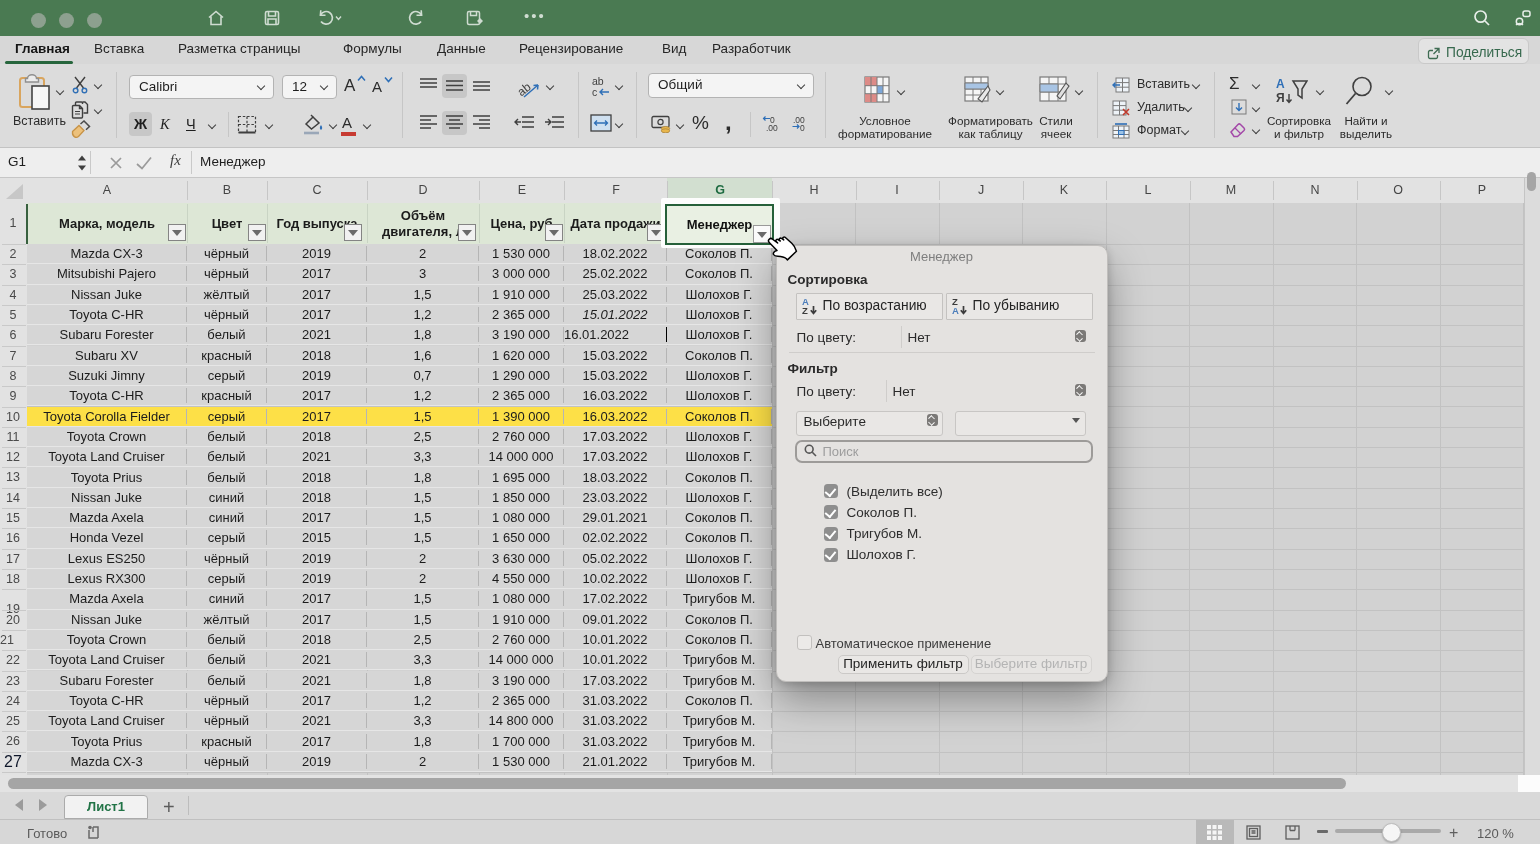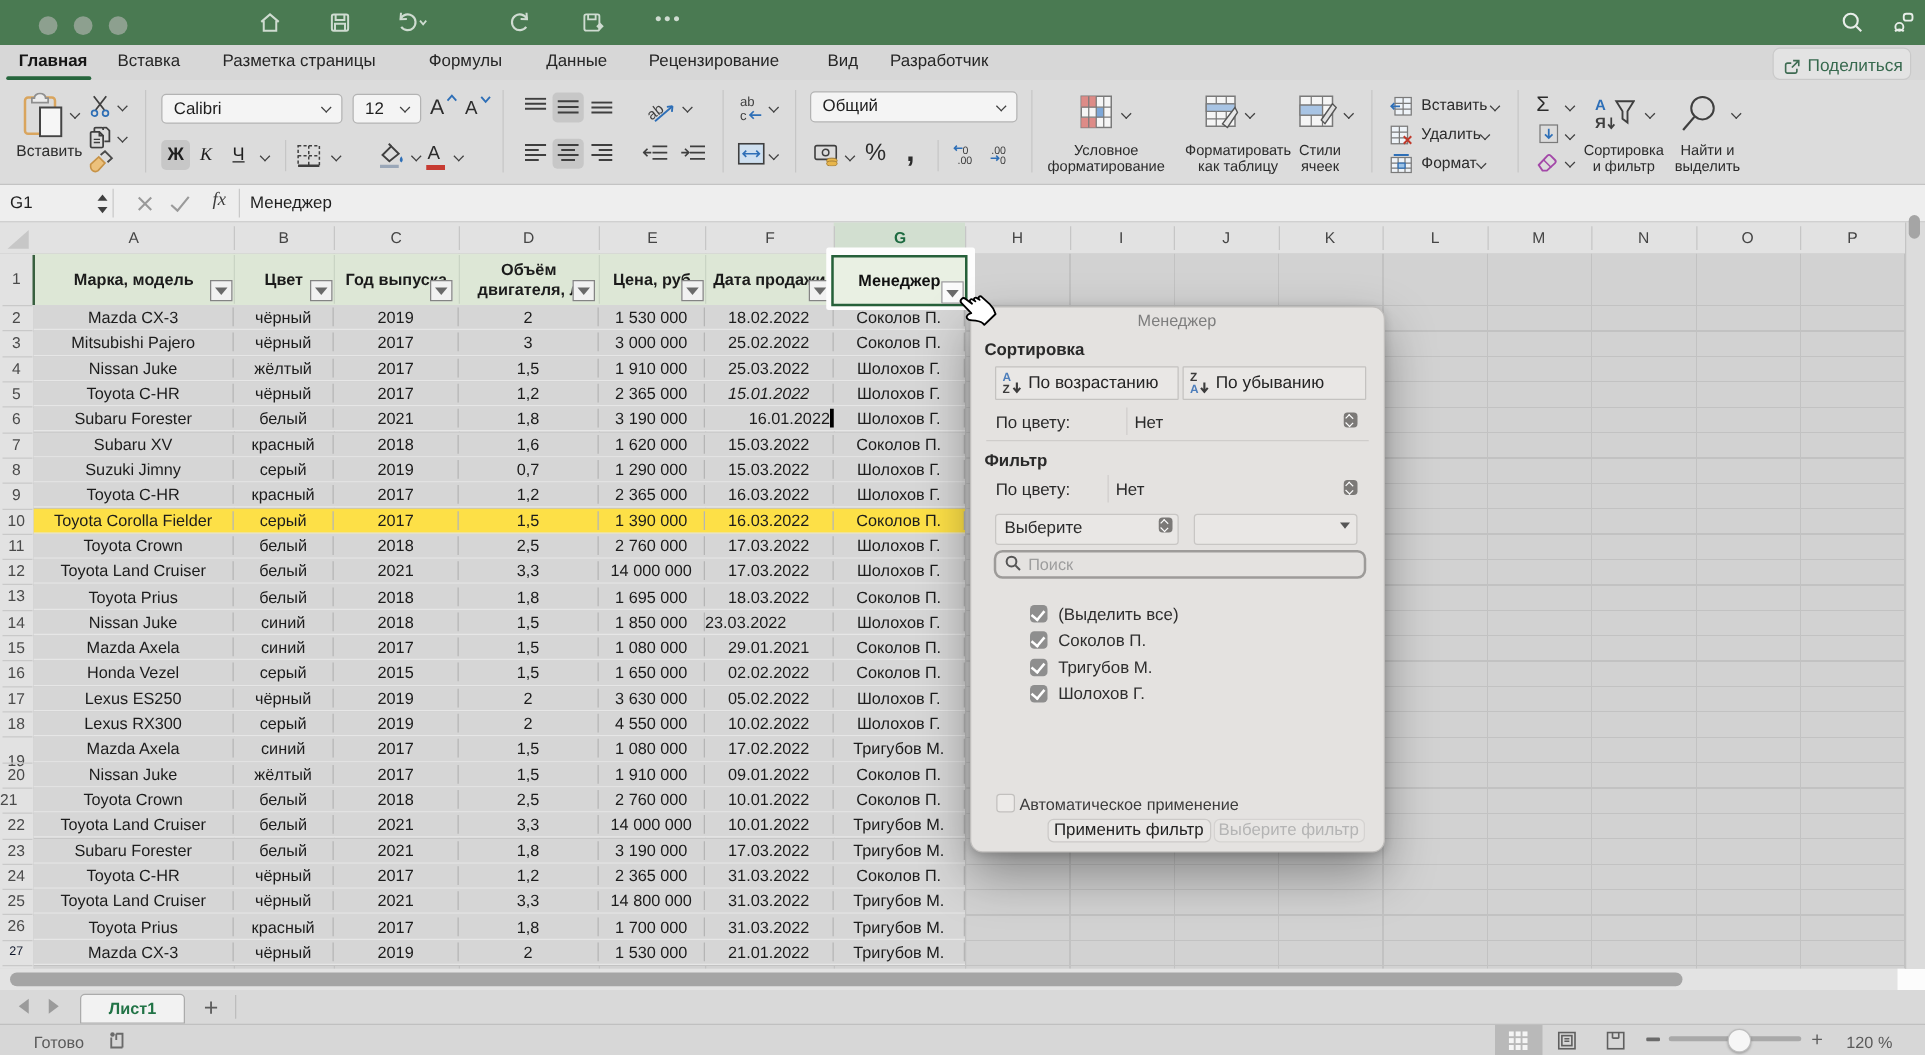--- a/index.html
+++ b/index.html
@@ -427,21 +427,21 @@
     <div class="abs" style="left:0;top:447.2px;width:26px;height:20.31px;line-height:20.31px;text-align:center;font-size:12.5px;color:#4a4a4a;">22</div>
     <div class="abs" style="left:2px;top:447.2px;width:24px;height:1px;background:#c9c9c9;"></div>
     <div class="abs" style="left:0;top:467.5px;width:26px;height:20.31px;line-height:20.31px;text-align:center;font-size:12.5px;color:#4a4a4a;">23</div>
     <div class="abs" style="left:2px;top:467.5px;width:24px;height:1px;background:#c9c9c9;"></div>
     <div class="abs" style="left:0;top:487.8px;width:26px;height:20.31px;line-height:20.31px;text-align:center;font-size:12.5px;color:#4a4a4a;">24</div>
     <div class="abs" style="left:2px;top:487.8px;width:24px;height:1px;background:#c9c9c9;"></div>
     <div class="abs" style="left:0;top:508.1px;width:26px;height:20.31px;line-height:20.31px;text-align:center;font-size:12.5px;color:#4a4a4a;">25</div>
     <div class="abs" style="left:2px;top:508.1px;width:24px;height:1px;background:#c9c9c9;"></div>
     <div class="abs" style="left:0;top:528.4px;width:26px;height:20.31px;line-height:20.31px;text-align:center;font-size:12.5px;color:#4a4a4a;">26</div>
     <div class="abs" style="left:2px;top:528.4px;width:24px;height:1px;background:#c9c9c9;"></div>
-    <div class="abs" style="left:0;top:548.8px;width:26px;height:20.31px;line-height:20.31px;text-align:center;font-size:10px;color:#0f172a;">27</div>
+    <div class="abs" style="left:0;top:548.8px;width:26px;height:20.31px;line-height:20.31px;text-align:center;font-size:16px;color:#0f172a;">27</div>
     <div class="abs" style="left:2px;top:548.8px;width:24px;height:1px;background:#c9c9c9;"></div>
     <div class="abs" style="left:2px;top:569.1px;width:24px;height:1px;background:#c9c9c9;"></div>
     </div>
     <div class="abs" id="gridarea">
     <div class="abs" style="left:27px;top:25px;width:1496.5px;height:572px;background:#d2d2d2;"></div>
     <div class="abs" style="left:27px;top:66px;width:1496.5px;height:531px;background:repeating-linear-gradient(to bottom,#c2c2c2 0,#c2c2c2 1px,transparent 1px,transparent 20.31px);"></div>
     <div class="abs" style="left:187px;top:25px;width:1px;height:572px;background:#c2c2c2;"></div>
     <div class="abs" style="left:267px;top:25px;width:1px;height:572px;background:#c2c2c2;"></div>
     <div class="abs" style="left:367px;top:25px;width:1px;height:572px;background:#c2c2c2;"></div>
     <div class="abs" style="left:479px;top:25px;width:1px;height:572px;background:#c2c2c2;"></div>
@@ -513,21 +513,21 @@
         <div style="width:85px;box-sizing:border-box;border-right:1px solid #b5b5b5;text-align:center;overflow:visible;white-space:nowrap;">2 365 000</div>
         <div style="width:103px;box-sizing:border-box;border-right:1px solid #b5b5b5;text-align:center;overflow:visible;white-space:nowrap;font-style:italic;">15.01.2022</div>
         <div style="width:105px;box-sizing:border-box;border-right:1px solid #b5b5b5;text-align:center;overflow:visible;white-space:nowrap;">Шолохов Г.</div>
       </div>
     <div class="abs" style="left:27px;top:147.2px;width:745px;height:20.31px;background:#d6d6d6;display:flex;align-items:center;font-size:13px;color:#1c1c1c;border-bottom:1px solid #e6e6e6;box-sizing:border-box;">
         <div style="width:160px;box-sizing:border-box;border-right:1px solid #b5b5b5;text-align:center;overflow:visible;white-space:nowrap;">Subaru Forester</div>
         <div style="width:80px;box-sizing:border-box;border-right:1px solid #b5b5b5;text-align:center;overflow:visible;white-space:nowrap;">белый</div>
         <div style="width:100px;box-sizing:border-box;border-right:1px solid #b5b5b5;text-align:center;overflow:visible;white-space:nowrap;">2021</div>
         <div style="width:112px;box-sizing:border-box;border-right:1px solid #b5b5b5;text-align:center;overflow:visible;white-space:nowrap;">1,8</div>
         <div style="width:85px;box-sizing:border-box;border-right:1px solid #b5b5b5;text-align:center;overflow:visible;white-space:nowrap;">3 190 000</div>
-        <div style="width:103px;box-sizing:border-box;border-right:3px solid #000000;text-align:right;overflow:visible;white-space:nowrap;">16.01.2022</div>
+        <div style="width:103px;box-sizing:border-box;border-right:1px solid #000000;text-align:left;overflow:visible;white-space:nowrap;">16.01.2022</div>
         <div style="width:105px;box-sizing:border-box;border-right:1px solid #b5b5b5;text-align:center;overflow:visible;white-space:nowrap;">Шолохов Г.</div>
       </div>
     <div class="abs" style="left:27px;top:167.6px;width:745px;height:20.31px;background:#d6d6d6;display:flex;align-items:center;font-size:13px;color:#1c1c1c;border-bottom:1px solid #e6e6e6;box-sizing:border-box;">
         <div style="width:160px;box-sizing:border-box;border-right:1px solid #b5b5b5;text-align:center;overflow:visible;white-space:nowrap;">Subaru XV</div>
         <div style="width:80px;box-sizing:border-box;border-right:1px solid #b5b5b5;text-align:center;overflow:visible;white-space:nowrap;">красный</div>
         <div style="width:100px;box-sizing:border-box;border-right:1px solid #b5b5b5;text-align:center;overflow:visible;white-space:nowrap;">2018</div>
         <div style="width:112px;box-sizing:border-box;border-right:1px solid #b5b5b5;text-align:center;overflow:visible;white-space:nowrap;">1,6</div>
         <div style="width:85px;box-sizing:border-box;border-right:1px solid #b5b5b5;text-align:center;overflow:visible;white-space:nowrap;">1 620 000</div>
         <div style="width:103px;box-sizing:border-box;border-right:1px solid #b5b5b5;text-align:center;overflow:visible;white-space:nowrap;">15.03.2022</div>
         <div style="width:105px;box-sizing:border-box;border-right:1px solid #b5b5b5;text-align:center;overflow:visible;white-space:nowrap;">Соколов П.</div>
@@ -585,21 +585,21 @@
         <div style="width:85px;box-sizing:border-box;border-right:1px solid #b5b5b5;text-align:center;overflow:visible;white-space:nowrap;">1 695 000</div>
         <div style="width:103px;box-sizing:border-box;border-right:1px solid #b5b5b5;text-align:center;overflow:visible;white-space:nowrap;">18.03.2022</div>
         <div style="width:105px;box-sizing:border-box;border-right:1px solid #b5b5b5;text-align:center;overflow:visible;white-space:nowrap;">Соколов П.</div>
       </div>
     <div class="abs" style="left:27px;top:309.7px;width:745px;height:20.31px;background:#d6d6d6;display:flex;align-items:center;font-size:13px;color:#1c1c1c;border-bottom:1px solid #e6e6e6;box-sizing:border-box;">
         <div style="width:160px;box-sizing:border-box;border-right:1px solid #b5b5b5;text-align:center;overflow:visible;white-space:nowrap;">Nissan Juke</div>
         <div style="width:80px;box-sizing:border-box;border-right:1px solid #b5b5b5;text-align:center;overflow:visible;white-space:nowrap;">синий</div>
         <div style="width:100px;box-sizing:border-box;border-right:1px solid #b5b5b5;text-align:center;overflow:visible;white-space:nowrap;">2018</div>
         <div style="width:112px;box-sizing:border-box;border-right:1px solid #b5b5b5;text-align:center;overflow:visible;white-space:nowrap;">1,5</div>
         <div style="width:85px;box-sizing:border-box;border-right:1px solid #b5b5b5;text-align:center;overflow:visible;white-space:nowrap;">1 850 000</div>
-        <div style="width:103px;box-sizing:border-box;border-right:1px solid #b5b5b5;text-align:left;overflow:visible;white-space:nowrap;">23.03.2022</div>
+        <div style="width:103px;box-sizing:border-box;border-right:1px solid #b5b5b5;text-align:center;overflow:visible;white-space:nowrap;">23.03.2022</div>
         <div style="width:105px;box-sizing:border-box;border-right:1px solid #b5b5b5;text-align:center;overflow:visible;white-space:nowrap;">Шолохов Г.</div>
       </div>
     <div class="abs" style="left:27px;top:330.0px;width:745px;height:20.31px;background:#d6d6d6;display:flex;align-items:center;font-size:13px;color:#1c1c1c;border-bottom:1px solid #e6e6e6;box-sizing:border-box;">
         <div style="width:160px;box-sizing:border-box;border-right:1px solid #b5b5b5;text-align:center;overflow:visible;white-space:nowrap;">Mazda Axela</div>
         <div style="width:80px;box-sizing:border-box;border-right:1px solid #b5b5b5;text-align:center;overflow:visible;white-space:nowrap;">синий</div>
         <div style="width:100px;box-sizing:border-box;border-right:1px solid #b5b5b5;text-align:center;overflow:visible;white-space:nowrap;">2017</div>
         <div style="width:112px;box-sizing:border-box;border-right:1px solid #b5b5b5;text-align:center;overflow:visible;white-space:nowrap;">1,5</div>
         <div style="width:85px;box-sizing:border-box;border-right:1px solid #b5b5b5;text-align:center;overflow:visible;white-space:nowrap;">1 080 000</div>
         <div style="width:103px;box-sizing:border-box;border-right:1px solid #b5b5b5;text-align:center;overflow:visible;white-space:nowrap;">29.01.2021</div>
         <div style="width:105px;box-sizing:border-box;border-right:1px solid #b5b5b5;text-align:center;overflow:visible;white-space:nowrap;">Соколов П.</div>

